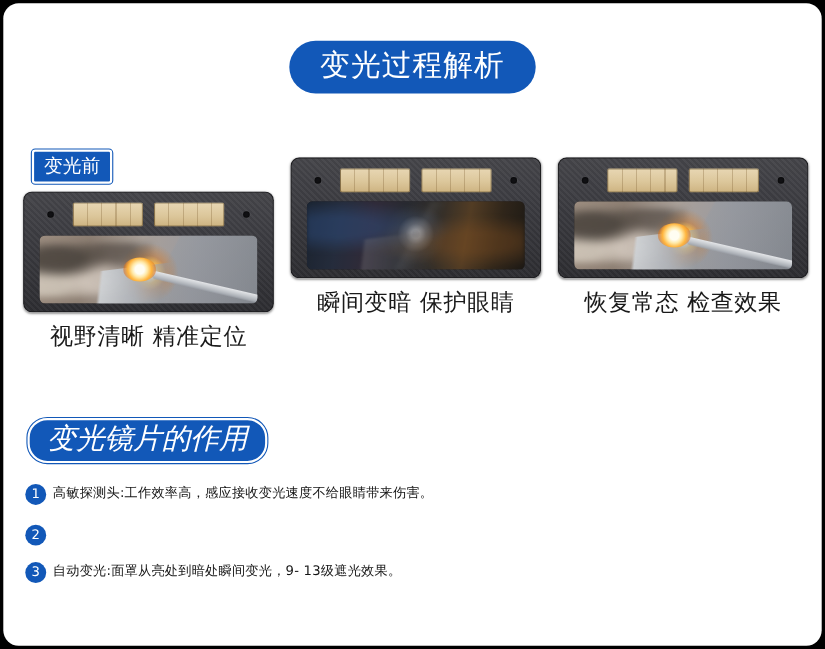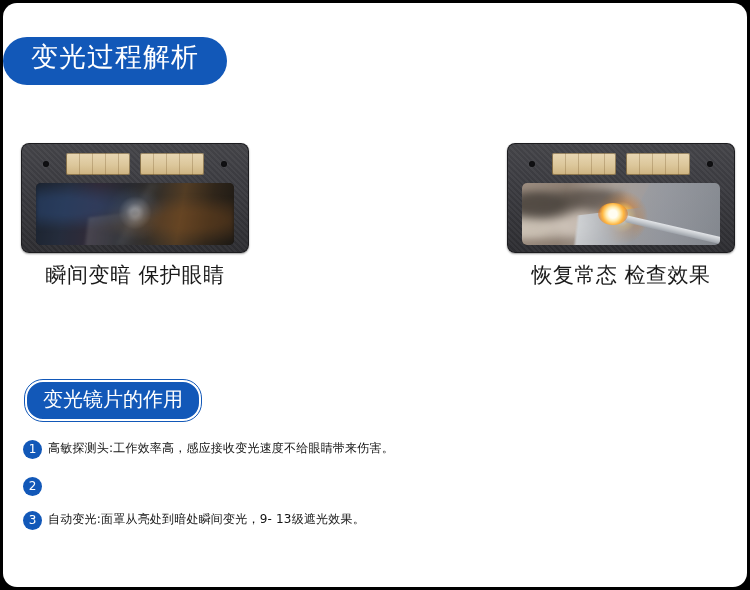--- a/index.html
+++ b/index.html
@@ -29,22 +29,21 @@
     background: #ffffff;
     border-radius: 14px;
   }
 
   
   .title-wrap {
     position: absolute;
     left: 0; top: 34px;
     width: 744px;
     display: flex;
-    justify-content: flex-start;
-    font-family: Liberation Mono, monospace;
+    justify-content: center;
   }
   .title-pill {
     background: #1258b8;
     color: #ffffff;
     border-radius: 26px;
     padding: 7px 28px 10px 28px;
     font-size: 27px;
     line-height: 31px;
     letter-spacing: 1px;
     font-weight: 500;
@@ -215,25 +214,26 @@
     position: absolute;
     left: 22px;
     top: 377px;
   }
   .section-pill {
     display: inline-block;
     background: #1258b8;
     color: #ffffff;
     border-radius: 18px;
     padding: 5px 16px 7px 16px;
-    font-size: 20px;
+    font-size: 26px;
     line-height: 25px;
     border: 2px solid #ffffff;
     outline: 1px solid #1258b8;
     white-space: nowrap;
+    font-style: italic;
   }
 
   .feature-list {
     position: absolute;
     left: 20px;
     top: 432px;
     width: 712px;
   }
   .feature-row {
     display: flex;
@@ -266,20 +266,37 @@
 
 <div id="page">
   <div id="card">
 
     <div class="title-wrap">
       <div class="title-pill">变光过程解析</div>
     </div>
 
     <div class="panels">
 
+      <div class="panel-col">
+        <div class="stage-badge">变光前</div>
+        <div class="cartridge">
+          <div class="solar-row">
+            <span class="led-dot led-left"></span>
+            <span class="solar-cell"></span>
+            <span class="solar-cell"></span>
+            <span class="led-dot led-right"></span>
+          </div>
+          <div class="lens-window">
+            <div class="scene-bright"></div>
+            <div class="rod"></div>
+            <div class="arc-glow"></div>
+          </div>
+        </div>
+        <div class="caption">视野清晰 精准定位</div>
+      </div>
 
       <div class="panel-col">
         <div class="cartridge">
           <div class="solar-row">
             <span class="led-dot led-left"></span>
             <span class="solar-cell"></span>
             <span class="solar-cell"></span>
             <span class="led-dot led-right"></span>
           </div>
           <div class="lens-window">

